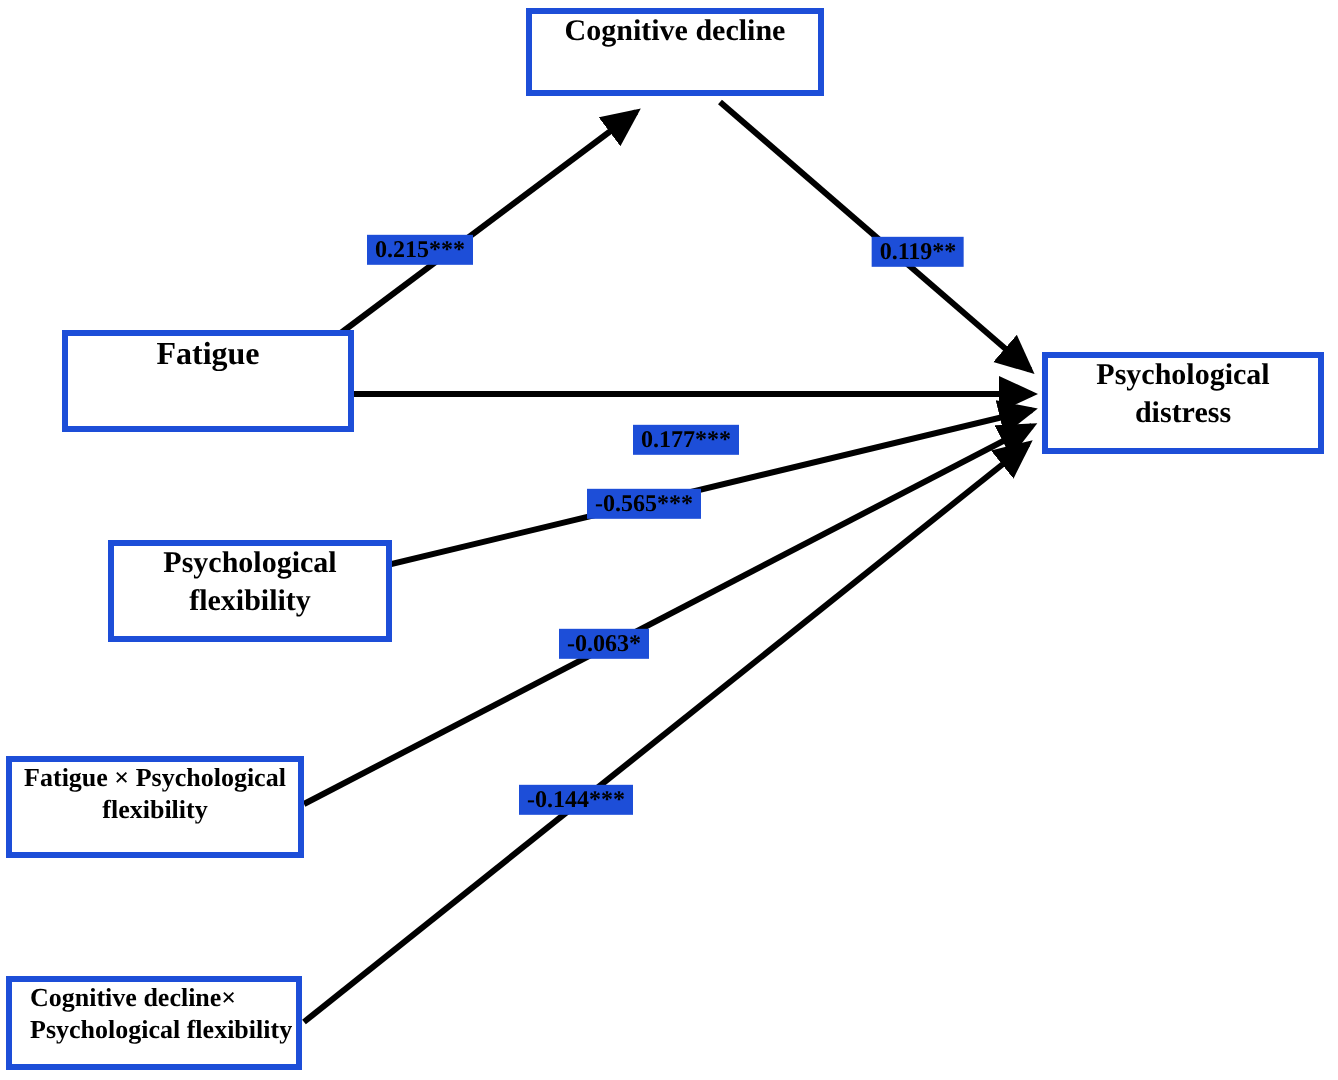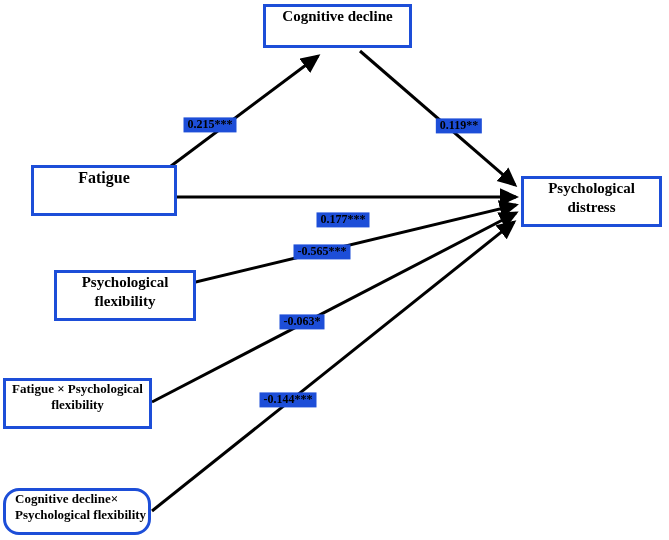--- a/index.html
+++ b/index.html
@@ -92,21 +92,21 @@
   <div class="node fs15" style="left:8px; top:270px; width:142px; height:51px;margin-left:46px;">
     <span>Psychological</span>
     <span>flexibility</span>
   </div>
 
   <div class="node fs13" style="left:3px; top:378px; width:149px; height:51px;">
     <span>Fatigue × Psychological</span>
     <span>flexibility</span>
   </div>
 
-  <div class="node fs13 left-align" style="left:3px; top:488px; width:148px; height:47px;border-radius:16px;">
+  <div class="node fs13 left-align" style="left:3px; top:488px; width:148px; height:47px;">
     <span>Cognitive decline×</span>
     <span>Psychological flexibility</span>
   </div>
 
   <div class="node fs15" style="left:521px; top:176px; width:141px; height:51px;">
     <span>Psychological distress</span>
   </div>
 
 </div>
 

